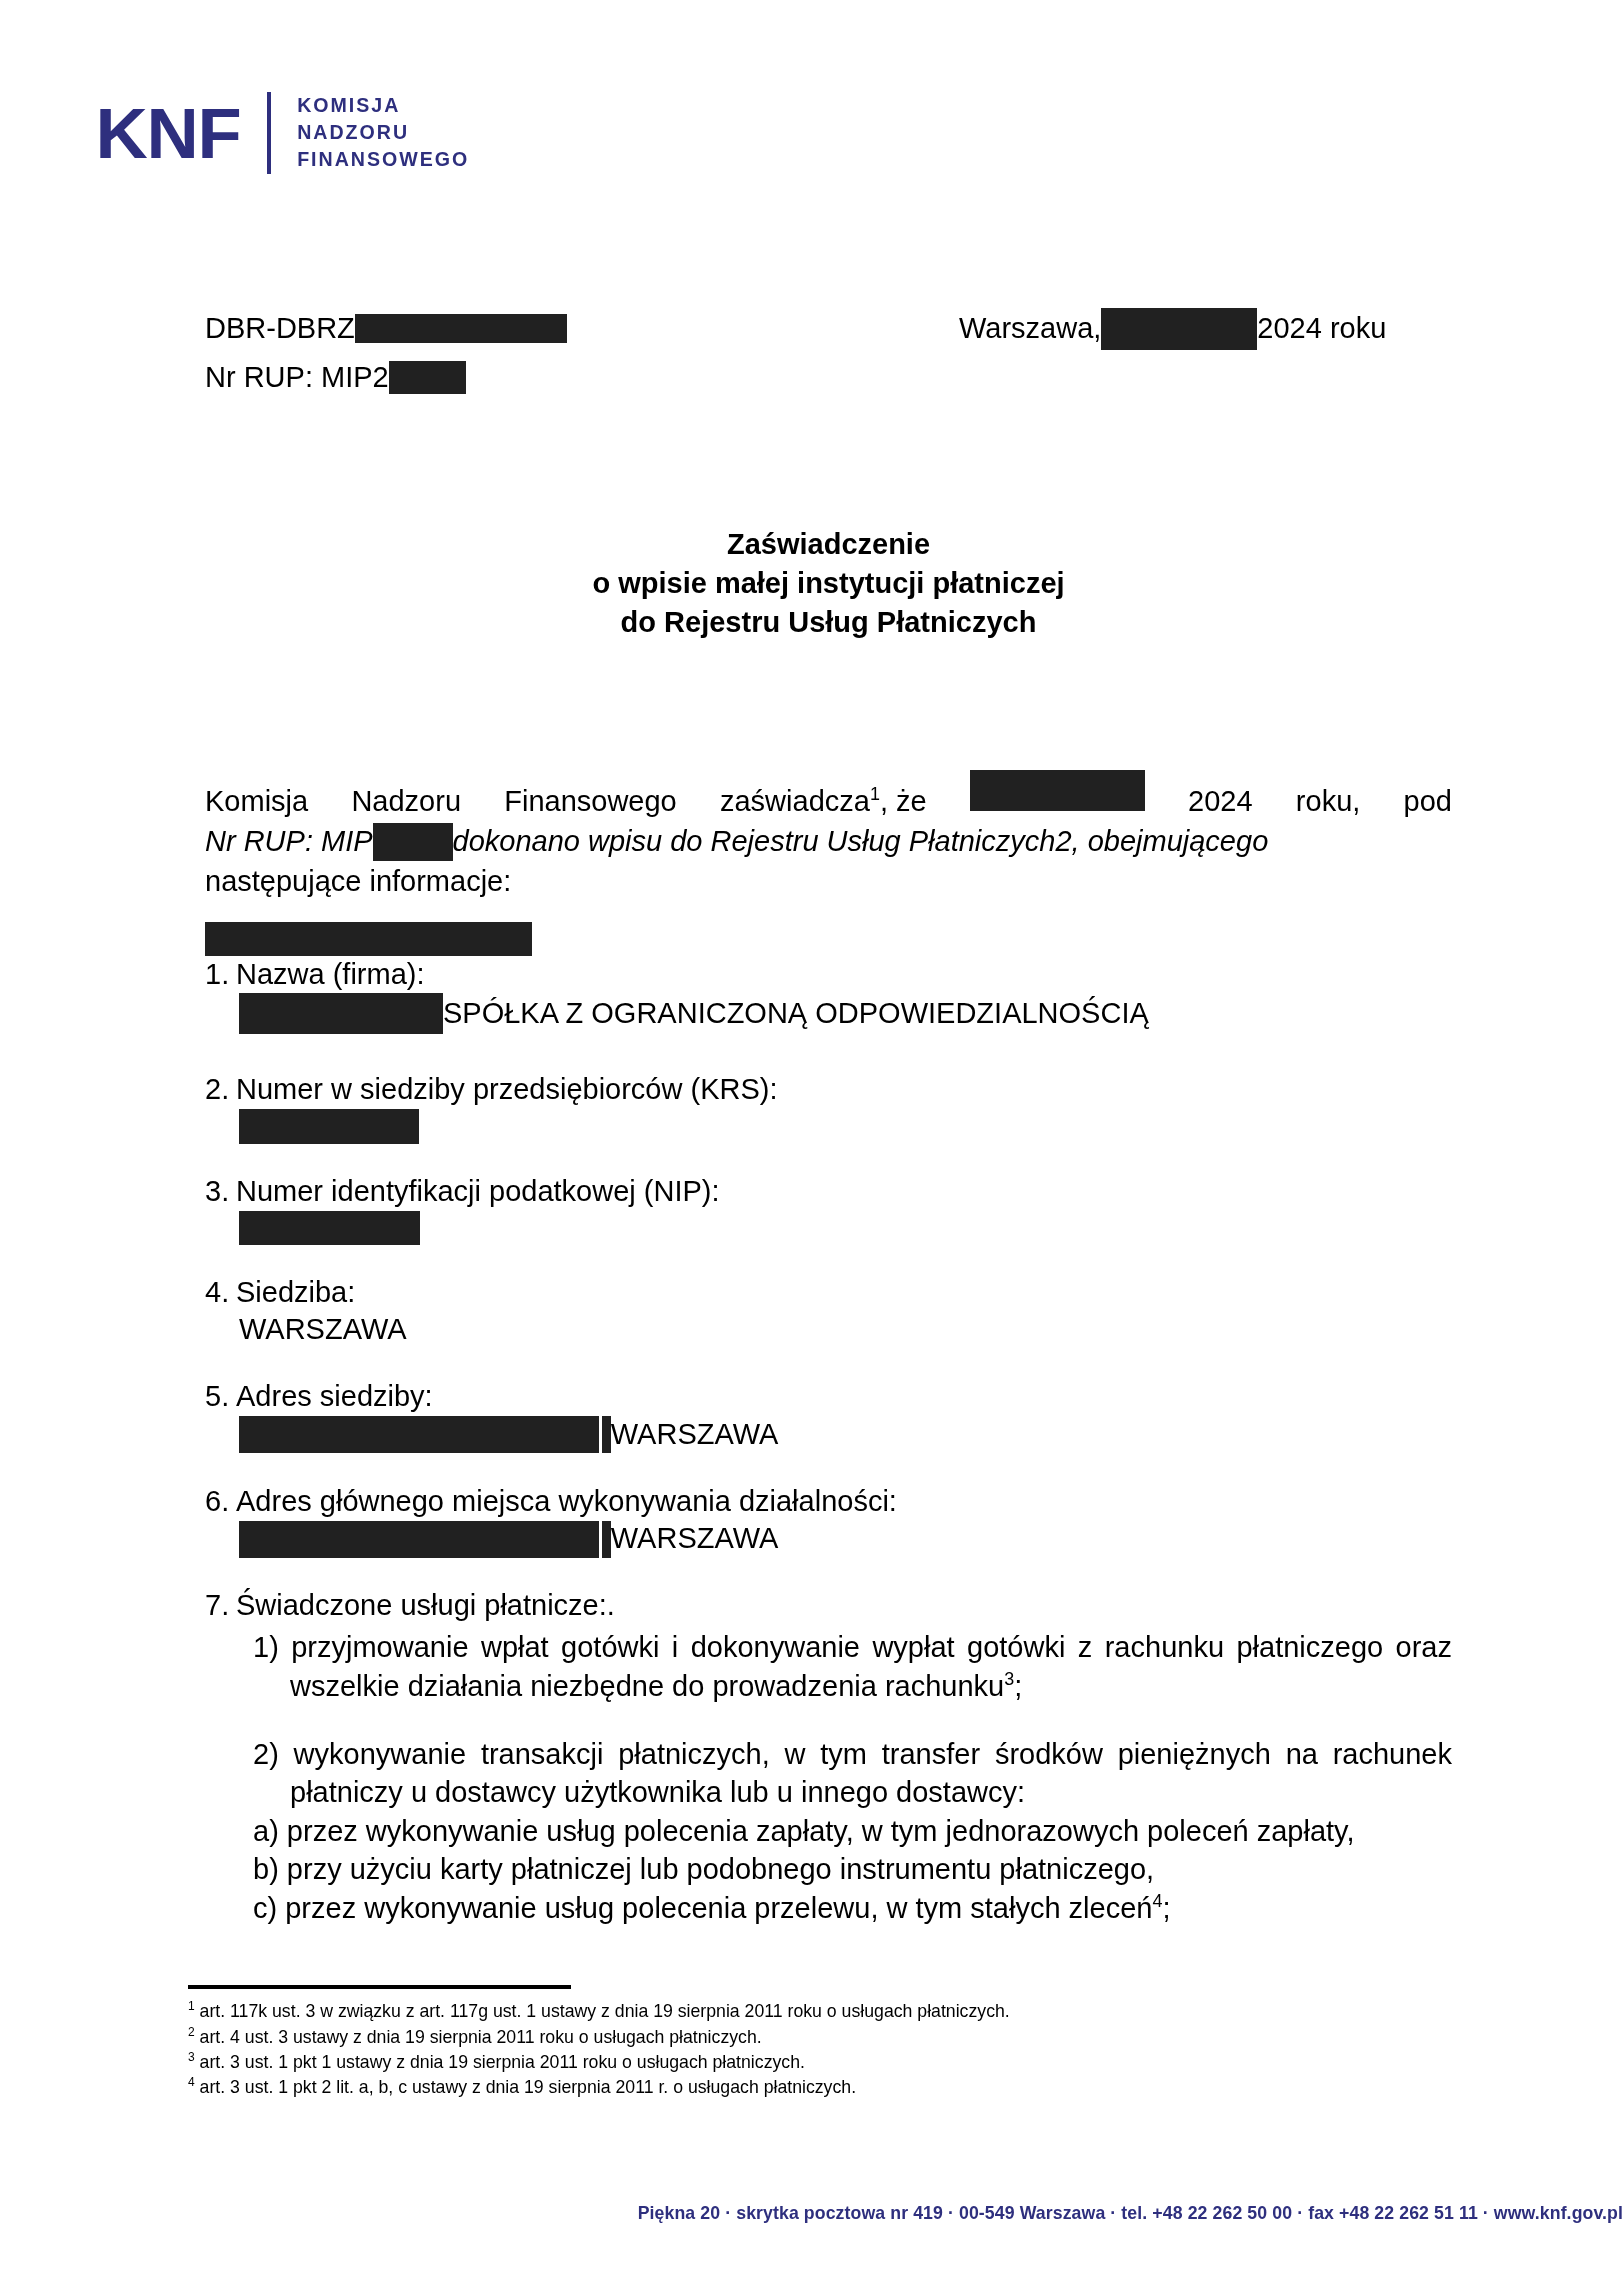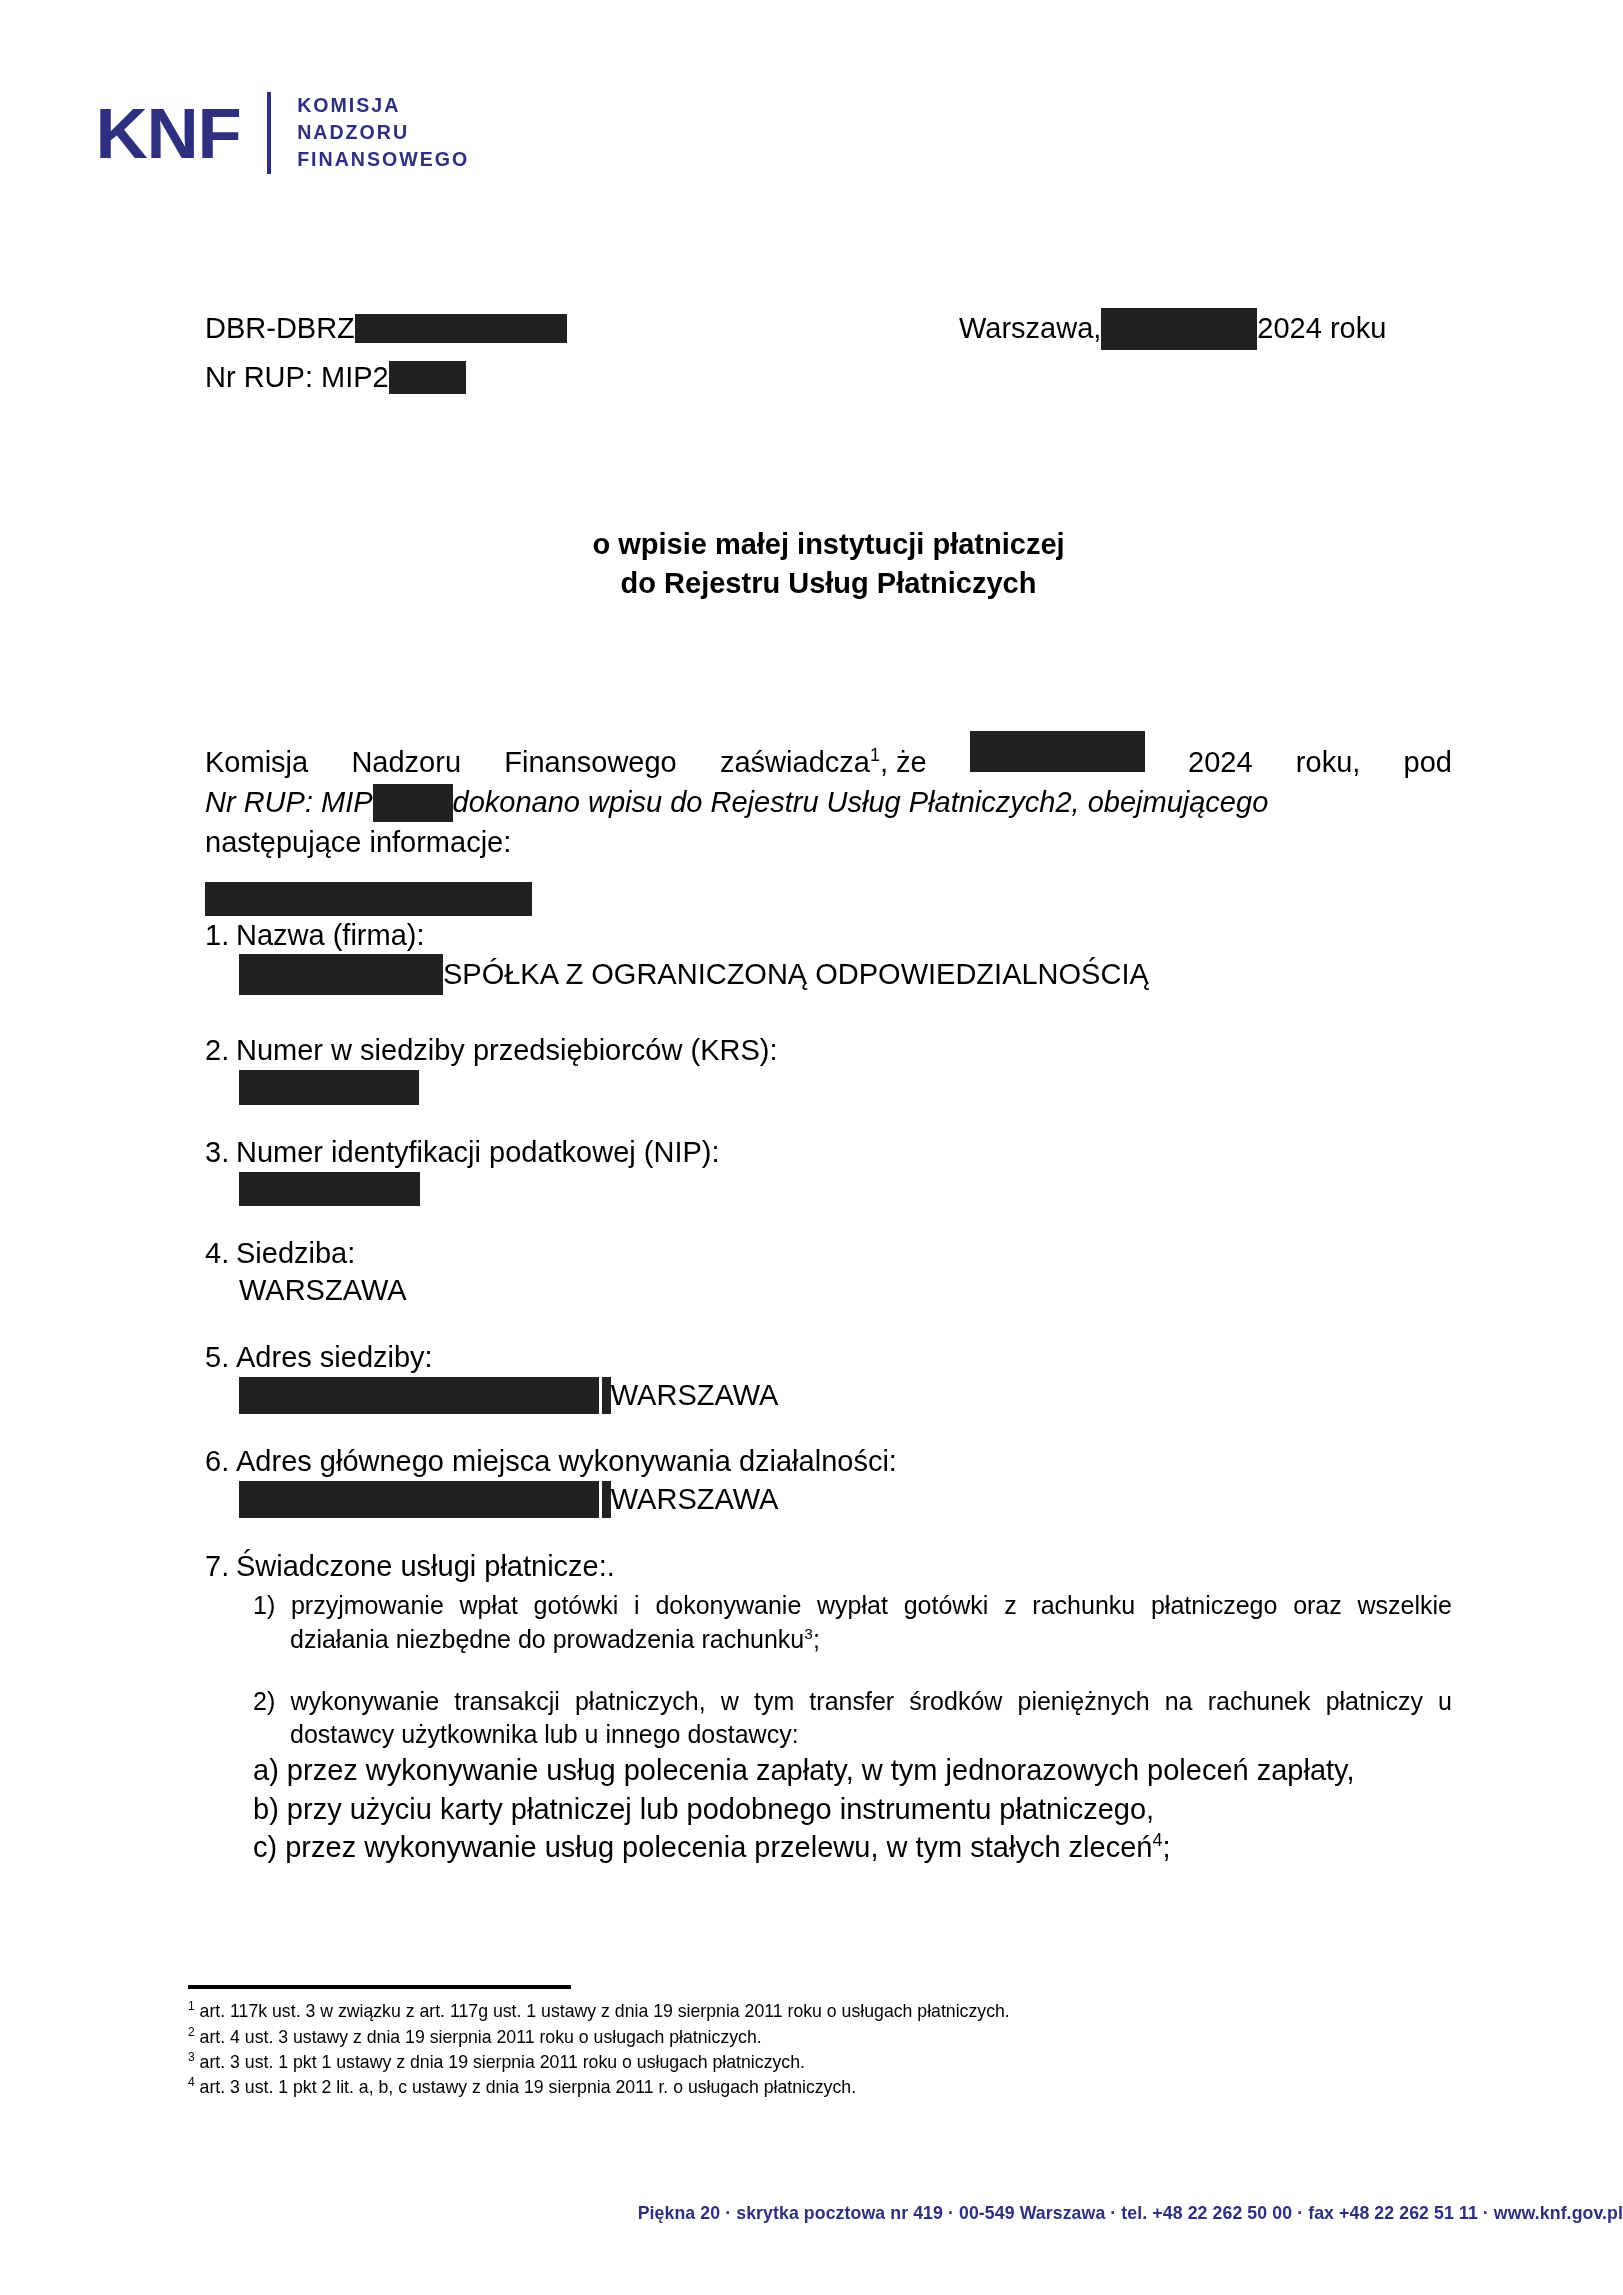--- a/index.html
+++ b/index.html
@@ -152,21 +152,21 @@
     padding-left: 34px;
     display: flex;
     align-items: center;
     white-space: nowrap;
   }
   .spacer-lg { height: 37px; }
   .spacer-md { height: 29px; }
 
   
   .sub1 {
-    font-size: 25px;
+    font-size: 29px;
     line-height: 1.33;
     padding-left: 48px;
     text-indent: 0px;
     text-align: justify;
   }
   .sub-hang {
     padding-left: 85px;
     text-indent: -37px;
   }
   .sub-letters {
@@ -240,20 +240,21 @@
     </div>
 
     <div class="refrow second">
       <div class="ref-left">
         <span>Nr RUP: MIP2</span>
         <span class="redact" style="width:77px;height:33px;"></span>
       </div>
     </div>
 
     <div class="title-block">
+      <div>Zaświadczenie</div>
       <div>o wpisie małej instytucji płatniczej</div>
       <div>do Rejestru Usług Płatniczych</div>
     </div>
 
     <div class="intro">
       <div class="justified-line">
         <span>Komisja</span>
         <span>Nadzoru</span>
         <span>Finansowego</span>
         <span><span>zaświadcza</span><sup>1</sup><span>, że</span></span>

